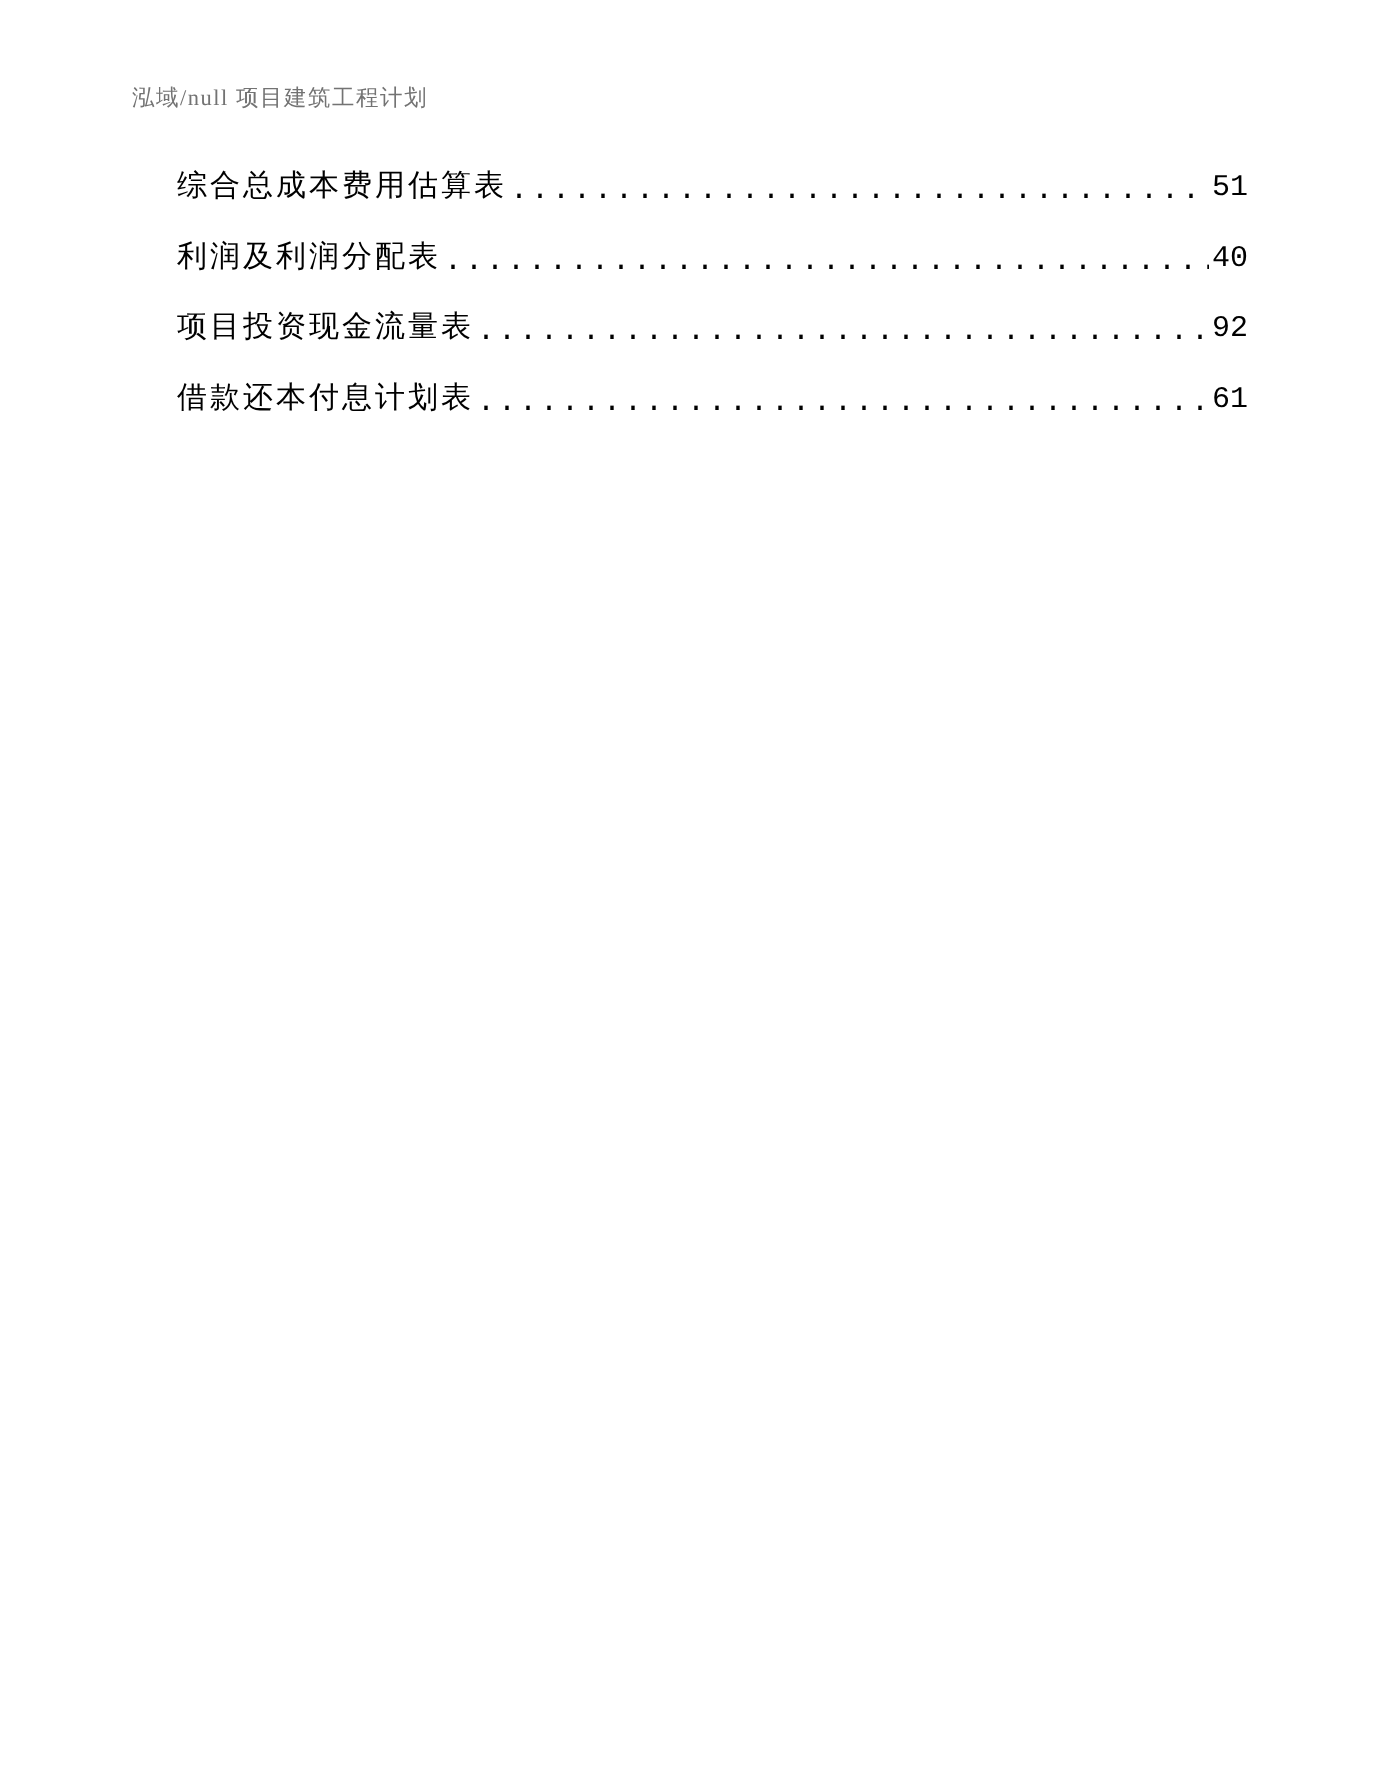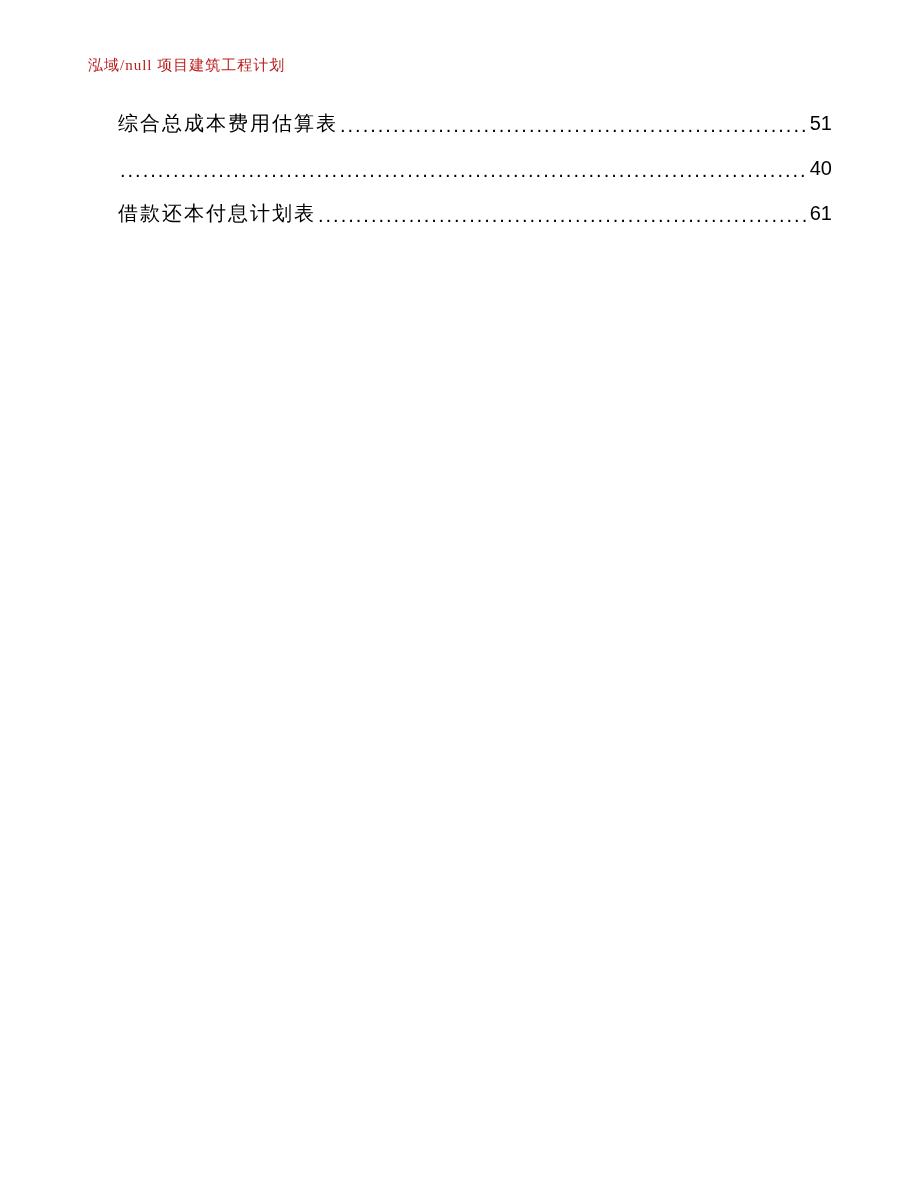--- a/index.html
+++ b/index.html
@@ -12,37 +12,37 @@
       height: 1191px;
       background: #ffffff;
       font-family: "SimSun", "宋体", serif;
       position: relative;
     }
     .header {
       position: absolute;
       top: 56px;
       left: 88px;
       font-size: 15px;
-      color: #b91c1c;
+      color: #737373;
       letter-spacing: 1px;
       text-align: right;
     }
     .toc-container {
       position: absolute;
       top: 110px;
       left: 118px;
       right: 88px;
     }
     .toc-entry {
       display: flex;
       align-items: baseline;
       margin-bottom: 20px;
       font-size: 20px;
       color: #000000;
-      font-family: Liberation Sans, sans-serif;
+      font-family: Liberation Mono, monospace;
       white-space: nowrap;
     }
     .toc-title {
       flex-shrink: 0;
       letter-spacing: 2px;
     }
     .toc-dots {
       flex: 1;
       overflow: hidden;
       letter-spacing: 2px;
@@ -63,21 +63,27 @@
 
 <div class="header">泓域/null 项目建筑工程计划</div>
 
 <div class="toc-container">
   <div class="toc-entry">
     <span class="toc-title">综合总成本费用估算表</span>
     <span class="toc-dots"></span>
     <span class="toc-page">51</span>
   </div>
   <div class="toc-entry">
+    <span class="toc-title">利润及利润分配表</span>
     <span class="toc-dots"></span>
     <span class="toc-page">40</span>
+  </div>
+  <div class="toc-entry">
+    <span class="toc-title">项目投资现金流量表</span>
+    <span class="toc-dots"></span>
+    <span class="toc-page">92</span>
   </div>
   <div class="toc-entry">
     <span class="toc-title">借款还本付息计划表</span>
     <span class="toc-dots"></span>
     <span class="toc-page">61</span>
   </div>
 </div>
 
 </body></html>

